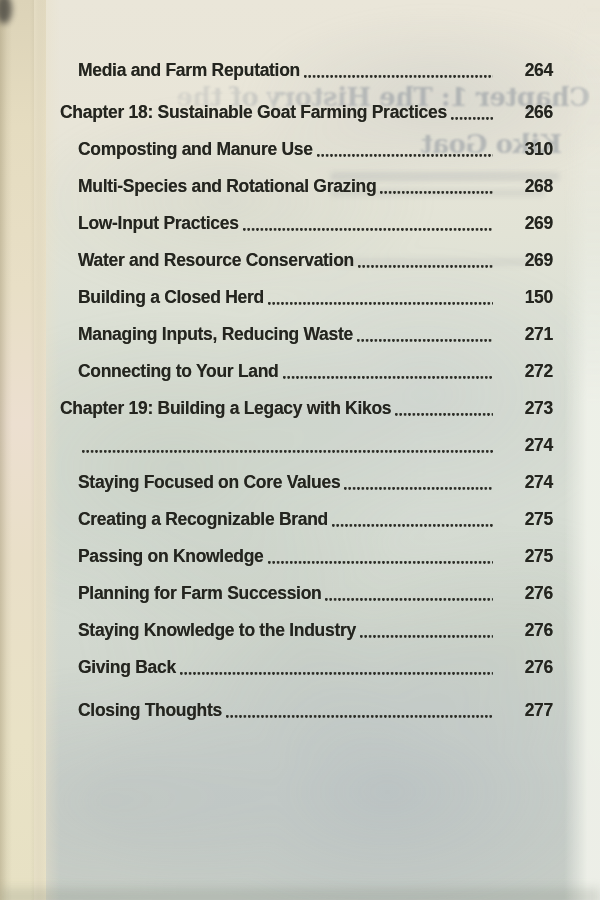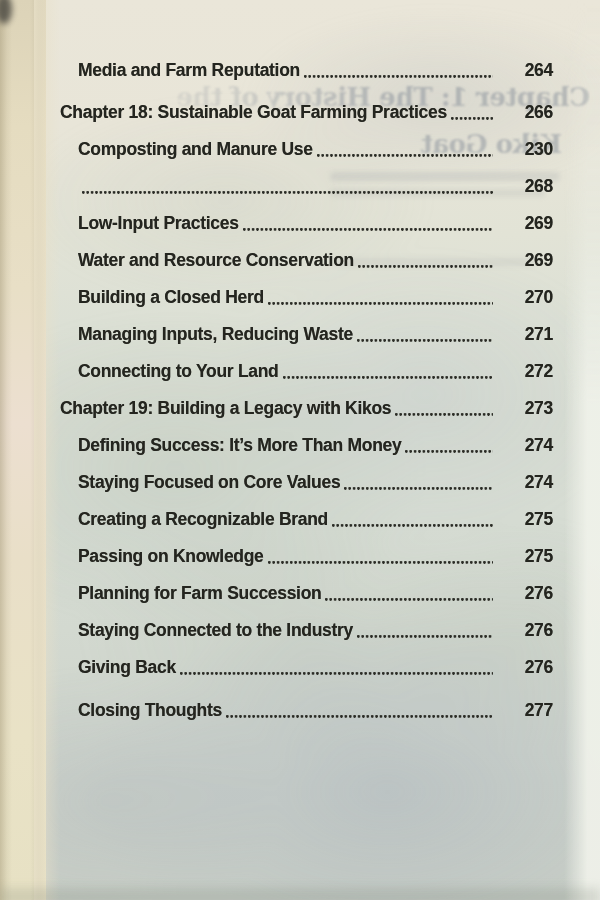--- a/index.html
+++ b/index.html
@@ -131,44 +131,45 @@
 
     <div class="row chapter">
       <span class="title">Chapter 18: Sustainable Goat Farming Practices</span>
       <span class="dots"></span>
       <span class="pagenum">266</span>
     </div>
 
     <div class="row sub">
       <span class="title">Composting and Manure Use</span>
       <span class="dots"></span>
-      <span class="pagenum">230</span>
-    </div>
-
-    <div class="row sub">
+      <span class="pagenum">310</span>
+    </div>
+
+    <div class="row sub">
+      <span class="title">Multi-Species and Rotational Grazing</span>
       <span class="dots"></span>
       <span class="pagenum">268</span>
     </div>
 
     <div class="row sub">
       <span class="title">Low-Input Practices</span>
       <span class="dots"></span>
       <span class="pagenum">269</span>
     </div>
 
     <div class="row sub">
       <span class="title">Water and Resource Conservation</span>
       <span class="dots"></span>
       <span class="pagenum">269</span>
     </div>
 
     <div class="row sub">
       <span class="title">Building a Closed Herd</span>
       <span class="dots"></span>
-      <span class="pagenum">270</span>
+      <span class="pagenum">150</span>
     </div>
 
     <div class="row sub">
       <span class="title">Managing Inputs, Reducing Waste</span>
       <span class="dots"></span>
       <span class="pagenum">271</span>
     </div>
 
     <div class="row sub">
       <span class="title">Connecting to Your Land</span>
@@ -176,21 +177,20 @@
       <span class="pagenum">272</span>
     </div>
 
     <div class="row chapter">
       <span class="title">Chapter 19: Building a Legacy with Kikos</span>
       <span class="dots"></span>
       <span class="pagenum">273</span>
     </div>
 
     <div class="row sub">
-      <span class="title">Defining Success: It’s More Than Money</span>
       <span class="dots"></span>
       <span class="pagenum">274</span>
     </div>
 
     <div class="row sub">
       <span class="title">Staying Focused on Core Values</span>
       <span class="dots"></span>
       <span class="pagenum">274</span>
     </div>
 
@@ -206,21 +206,21 @@
       <span class="pagenum">275</span>
     </div>
 
     <div class="row sub">
       <span class="title">Planning for Farm Succession</span>
       <span class="dots"></span>
       <span class="pagenum">276</span>
     </div>
 
     <div class="row sub">
-      <span class="title">Staying Connected to the Industry</span>
+      <span class="title">Staying Knowledge to the Industry</span>
       <span class="dots"></span>
       <span class="pagenum">276</span>
     </div>
 
     <div class="row sub">
       <span class="title">Giving Back</span>
       <span class="dots"></span>
       <span class="pagenum">276</span>
     </div>
 

